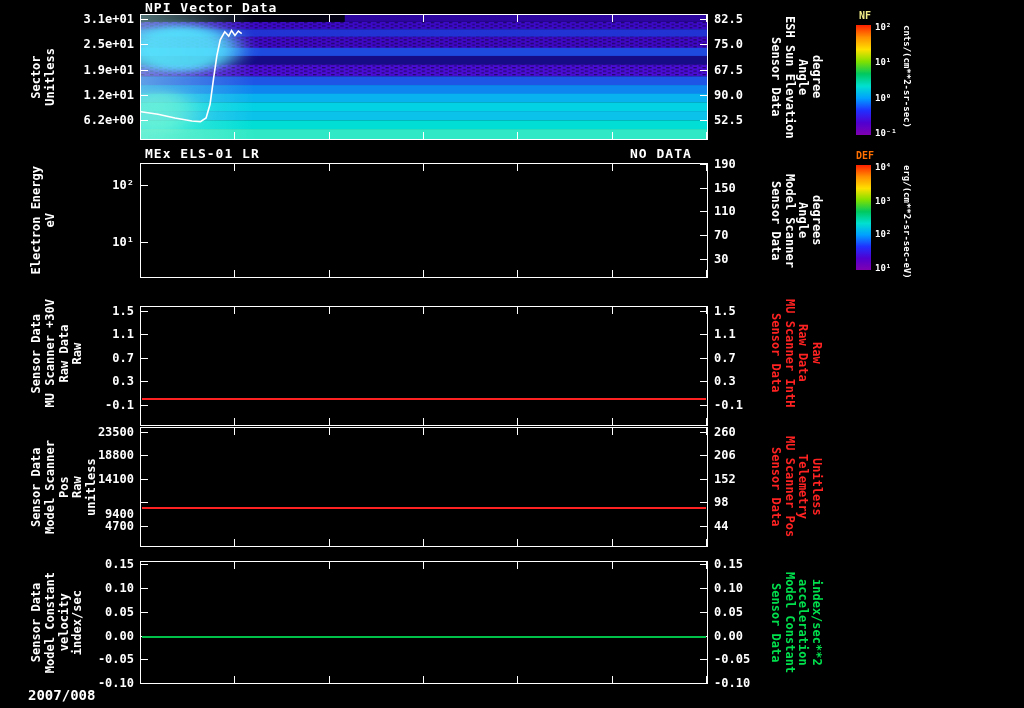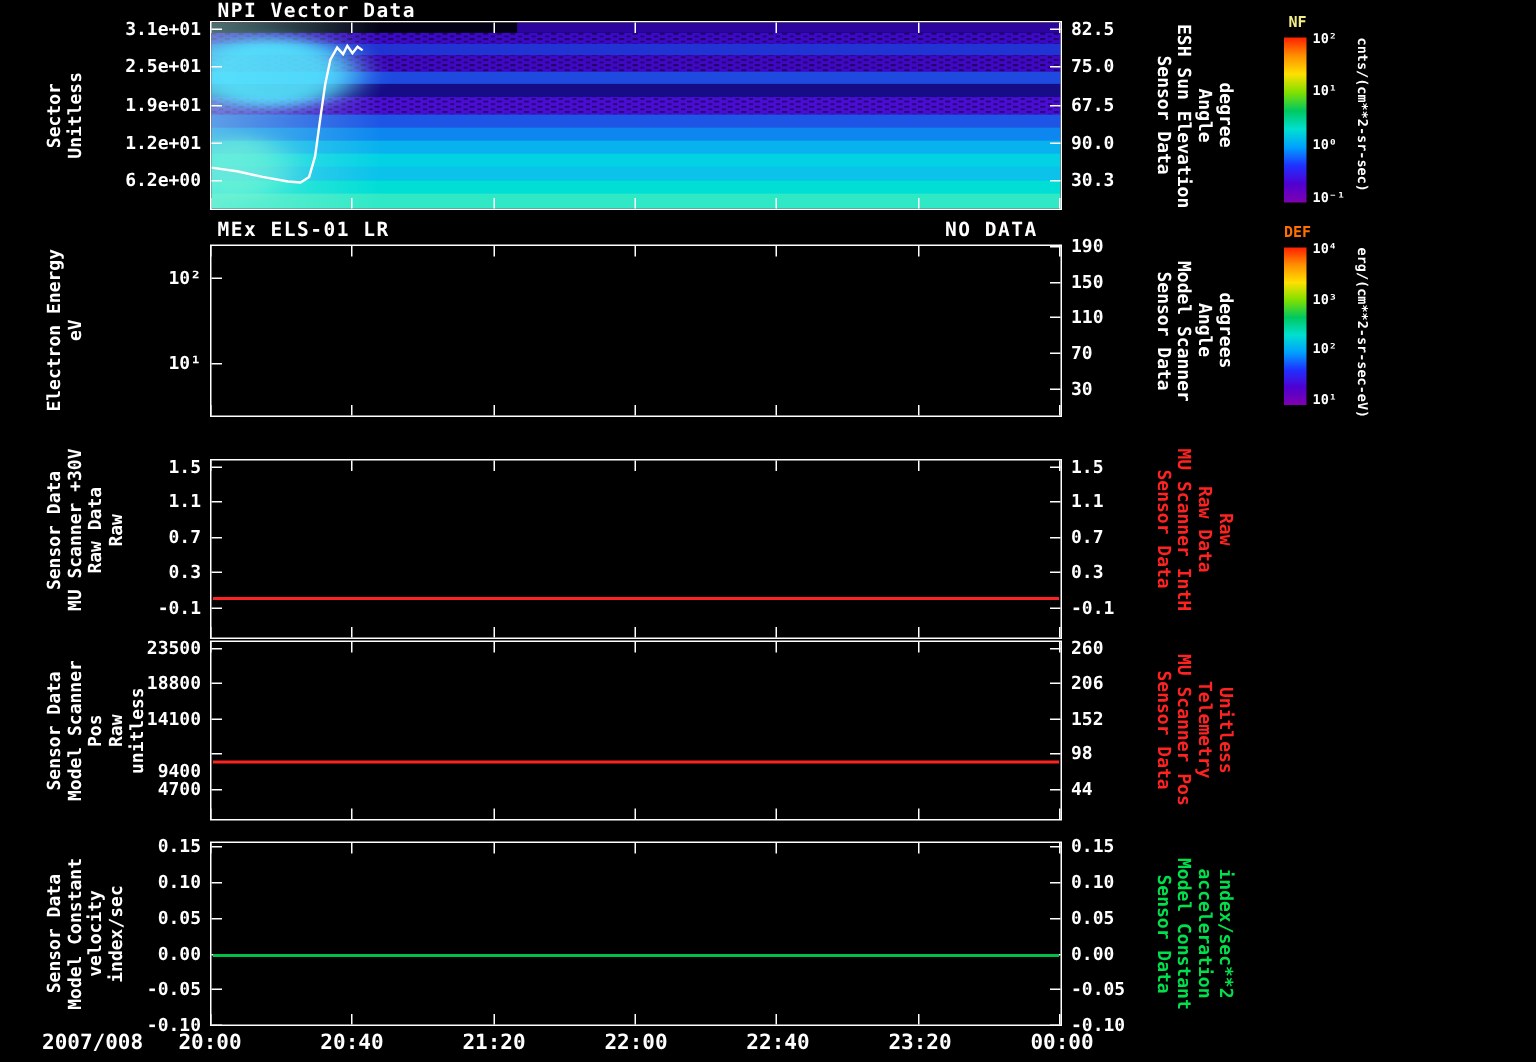--- a/index.html
+++ b/index.html
@@ -107,21 +107,21 @@
       <div class="ytick left" style="top: 85%;">6.2e+00</div>
       <div class="ymark left" style="top: 85%;"></div>
       <div class="ytick right" style="top: 3%;">82.5</div>
       <div class="ymark right" style="top: 3%;"></div>
       <div class="ytick right" style="top: 23.5%;">75.0</div>
       <div class="ymark right" style="top: 23.5%;"></div>
       <div class="ytick right" style="top: 44%;">67.5</div>
       <div class="ymark right" style="top: 44%;"></div>
       <div class="ytick right" style="top: 64.5%;">90.0</div>
       <div class="ymark right" style="top: 64.5%;"></div>
-      <div class="ytick right" style="top: 85%;">30.3</div>
+      <div class="ytick right" style="top: 85%;">52.5</div>
       <div class="ymark right" style="top: 85%;"></div>
       <div class="xmark bottom" style="left: calc(0% - 1px);"></div>
       <div class="xmark top" style="left: calc(0% - 1px);"></div>
       <div class="xmark bottom" style="left: calc(16.6667% - 1px);"></div>
       <div class="xmark top" style="left: calc(16.6667% - 1px);"></div>
       <div class="xmark bottom" style="left: calc(33.3333% - 1px);"></div>
       <div class="xmark top" style="left: calc(33.3333% - 1px);"></div>
       <div class="xmark bottom" style="left: calc(50% - 1px);"></div>
       <div class="xmark top" style="left: calc(50% - 1px);"></div>
       <div class="xmark bottom" style="left: calc(66.6667% - 1px);"></div>
@@ -329,29 +329,20 @@
       <div class="hline" style="top: 60.8%; background: rgb(0, 192, 74);"></div>
     </div>
   <div class="right-label-box" style="top: 561px; height: 123px; color: rgb(0, 224, 77);">
     <div class="vlabel-right">Sensor Data
 Model Constant
 acceleration
 index/sec**2</div>
   </div>
 
   <div class="xdate-label">2007/008</div>
-  <div class="xaxis-labels">
-      <div class="xtick-label" style="left: 140px;">20:00</div>
-      <div class="xtick-label" style="left: 234.667px;">20:40</div>
-      <div class="xtick-label" style="left: 329.333px;">21:20</div>
-      <div class="xtick-label" style="left: 424px;">22:00</div>
-      <div class="xtick-label" style="left: 518.667px;">22:40</div>
-      <div class="xtick-label" style="left: 613.333px;">23:20</div>
-      <div class="xtick-label" style="left: 708px;">00:00</div>
-    </div>
 
   <div class="colorbar" style="top:25px;height:110px;">
     <div class="cb-label" style="color: rgb(242, 239, 138);">NF</div>
     <div class="cb-bar" style="background: linear-gradient(rgb(255, 32, 0), rgb(255, 144, 0), rgb(255, 224, 0), rgb(128, 224, 0), rgb(0, 200, 96), rgb(0, 224, 208), rgb(0, 160, 255), rgb(32, 48, 255), rgb(80, 0, 208), rgb(128, 0, 176));"></div>
     <div class="cb-ticks">
         <div class="cb-tick" style="top: 2%;">10²</div>
         <div class="cb-tick" style="top: 34%;">10¹</div>
         <div class="cb-tick" style="top: 66%;">10⁰</div>
         <div class="cb-tick" style="top: 98%;">10⁻¹</div>
       </div>

